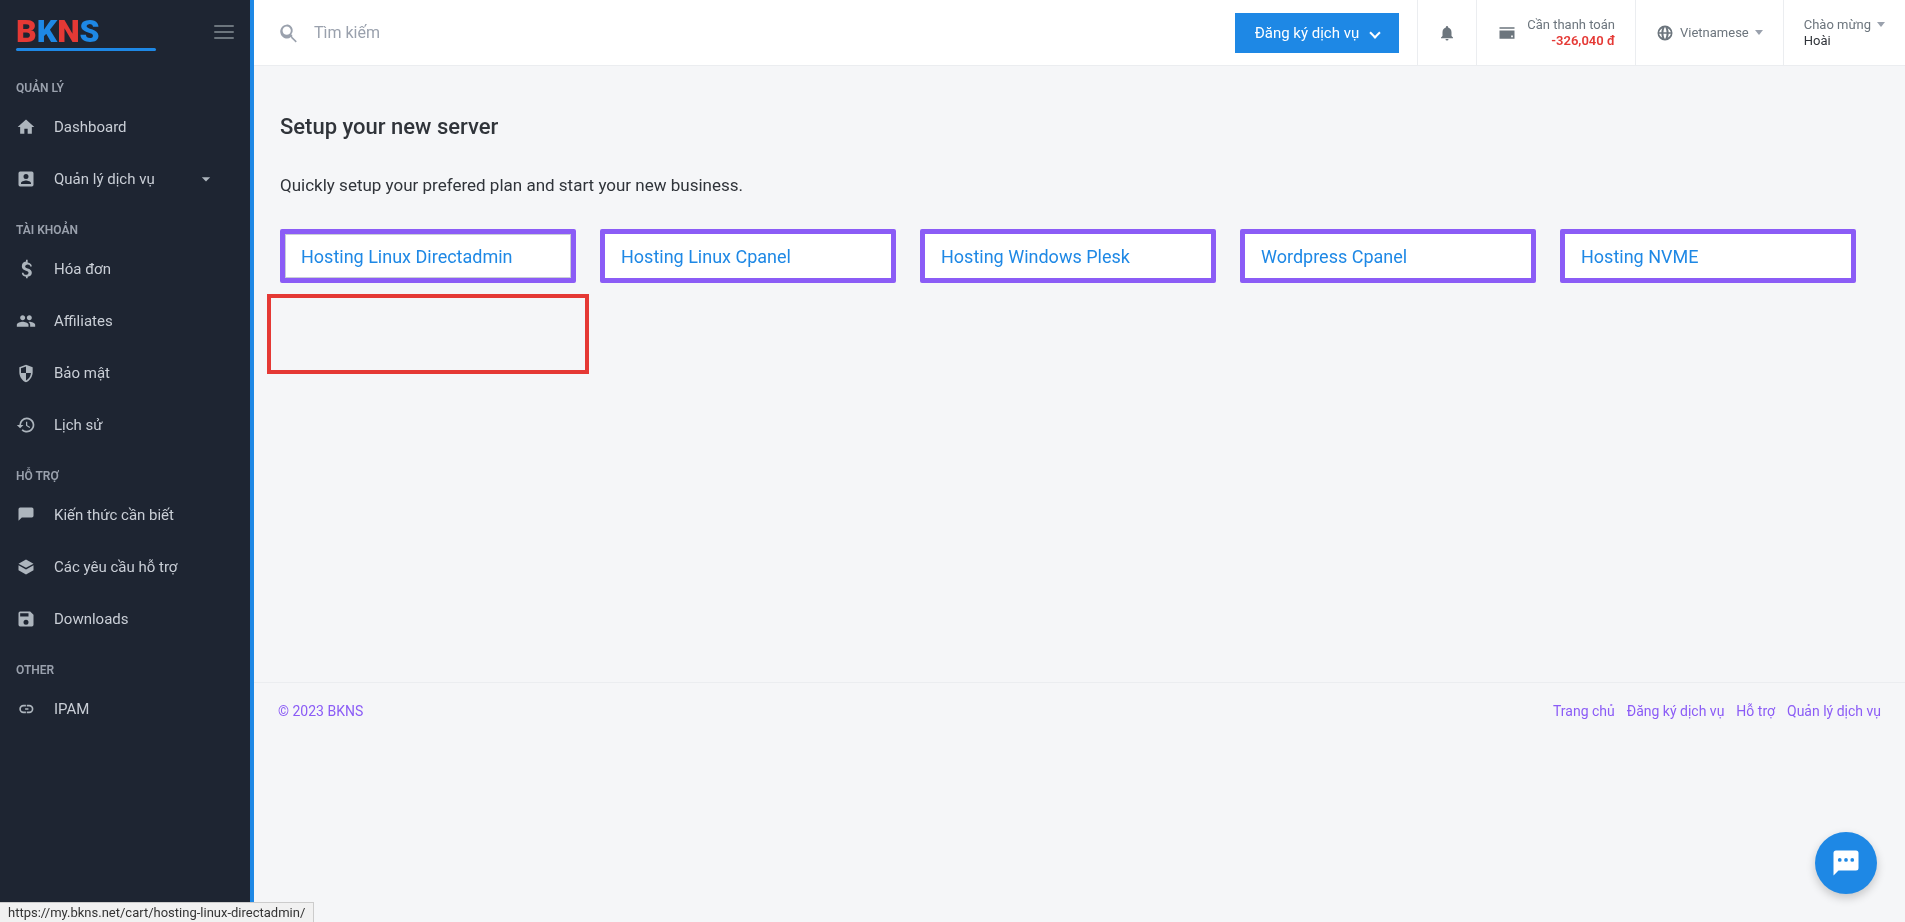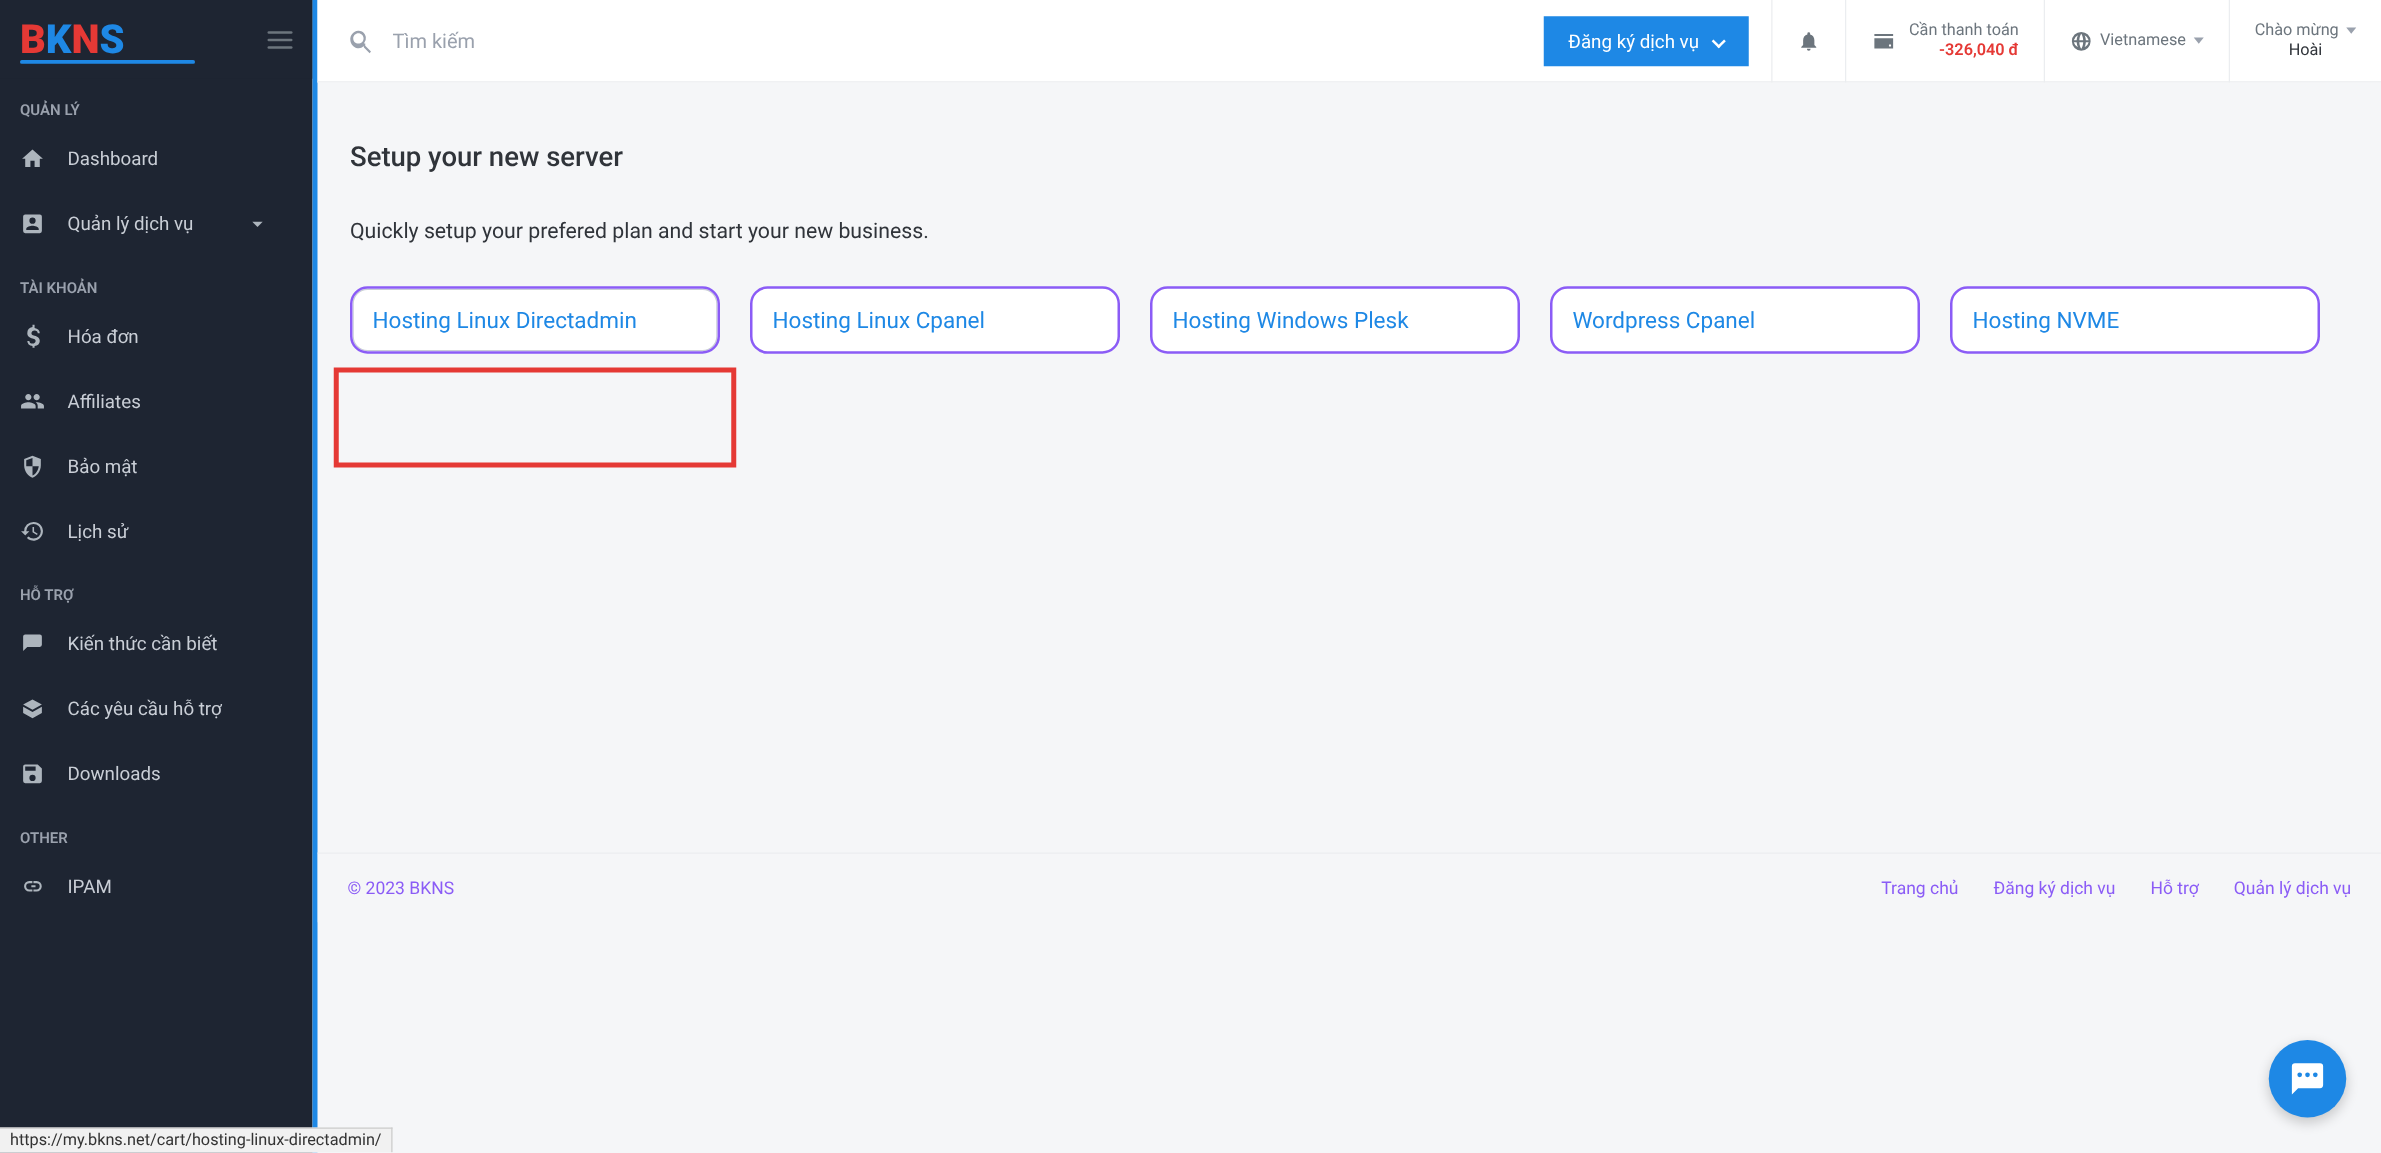--- a/index.html
+++ b/index.html
@@ -26,30 +26,30 @@
   .reg-btn{background:#1e88e5;color:#fff;border:none;height:40px;padding:0 20px;font-size:15px;display:flex;align-items:center;gap:12px;cursor:pointer;margin-right:18px;}
   .reg-btn .chev{border:solid #fff;border-width:0 2px 2px 0;display:inline-block;padding:3px;transform:rotate(45deg);}
   .top-divider{width:1px;height:66px;background:#ebedf0;}
   .top-cell{padding:0 20px;display:flex;align-items:center;height:66px;font-size:13px;color:#6c757d;cursor:pointer;}
   .bell-icon{width:18px;height:18px;fill:#6c757d;}
   .wallet-icon{width:20px;height:20px;fill:#6c757d;margin-right:10px;}
   .bal-text{display:flex;flex-direction:column;line-height:1.2;text-align:right;}
   .bal-neg{color:#e53935;font-weight:600;}
   .globe-icon{width:18px;height:18px;fill:#6c757d;margin-right:6px;}
   .drop-caret{width:0;height:0;border-left:4px solid transparent;border-right:4px solid transparent;border-top:5px solid #9aa1ad;margin-left:6px;}
-  .user-cell{display:flex;flex-direction:column;line-height:1.2;align-items:center;}
+  .user-cell{display:flex;flex-direction:column;line-height:1.2;align-items:flex-start;}
   .content{flex:1;padding:48px 26px 0 26px;overflow:auto;position:relative;}
   h1.page-title{font-size:22px;font-weight:500;color:#30343a;margin-bottom:36px;}
   .page-sub{font-size:17px;color:#30343a;margin-bottom:34px;}
   .tile-grid{display:flex;flex-wrap:wrap;gap:24px;}
-  .tile{width:296px;height:54px;border:2px solid #8b5cf6;background:#fff;display:flex;align-items:center;padding-left:16px;color:#1e88e5;font-size:18px;cursor:pointer;border-radius:14px;}
+  .tile{width:296px;height:54px;border:5px solid #8b5cf6;background:#fff;display:flex;align-items:center;padding-left:16px;color:#1e88e5;font-size:18px;cursor:pointer;border-radius:2px;}
   .tile.selected{box-shadow:inset 0 0 0 1px #c9ced6;}
   .highlight-box{border:4px solid #e53935;padding:8px;display:inline-block;position:absolute;}
   .footer{position:absolute;bottom:0;left:0;right:0;height:56px;border-top:1px solid #ebedf0;display:flex;align-items:center;padding:0 24px;font-size:14px;color:#8b5cf6;background:#f5f6f8;}
-  .footer .links{margin-left:auto;display:flex;gap:28px;}
+  .footer .links{margin-left:auto;display:flex;gap:12px;}
   .footer .links span{cursor:pointer;}
   .status-url{position:absolute;left:0;bottom:0;background:#f1f1f1;border:1px solid #ccc;border-left:none;border-bottom:none;padding:2px 8px;font-size:13px;color:#333;z-index:50;}
   .chat-bubble{position:absolute;right:28px;bottom:28px;width:62px;height:62px;border-radius:50%;background:#1e88e5;display:flex;align-items:center;justify-content:center;box-shadow:0 4px 10px rgba(0,0,0,0.2);cursor:pointer;z-index:40;}
   .chat-bubble svg{width:30px;height:30px;fill:#fff;}
 </style>
 </head>
 <body>
 
 <div class="sidebar">
   <div class="logo-bar">

